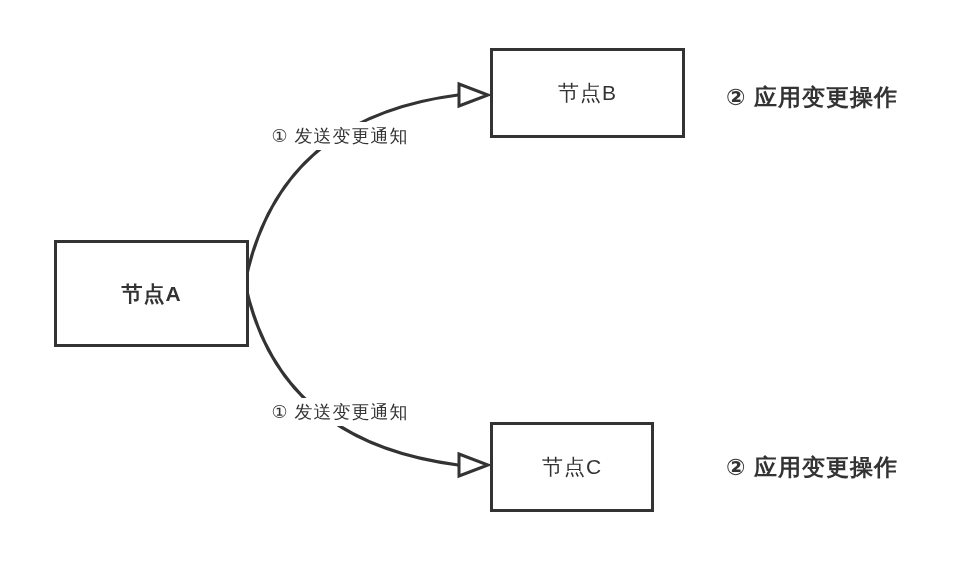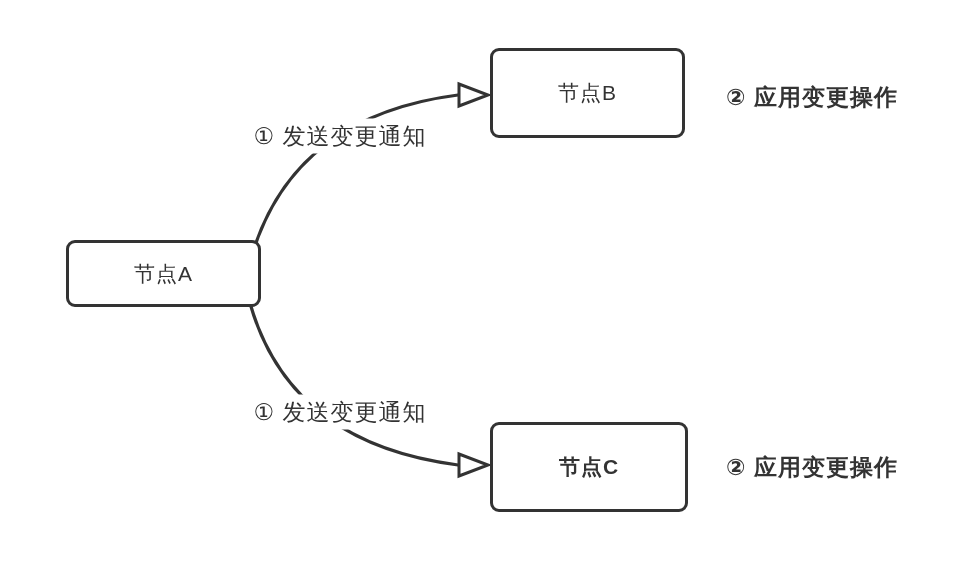--- a/index.html
+++ b/index.html
@@ -17,39 +17,39 @@
   .edges-layer {
     position: absolute;
     left: 0; top: 0;
     width: 966px; height: 562px;
     z-index: 1;
   }
   .node {
     position: absolute;
     box-sizing: border-box;
     border: 3px solid #333333;
-    border-radius: 9px;
+    border-radius: 0;
     background: #ffffff;
     display: flex;
     align-items: center;
     justify-content: center;
     font-size: 21px;
     color: #333333;
     letter-spacing: 1px;
     z-index: 2;
   }
-  .node-a { left: 66px;  top: 240px; width: 195px; height: 67px; }
+  .node-a { left: 54px;  top: 240px; width: 195px; height: 107px; font-weight: bold; }
   .node-b { left: 490px; top: 48px;  width: 195px; height: 90px; }
-  .node-c { left: 490px; top: 422px; width: 198px; height: 90px; font-weight: bold; }
+  .node-c { left: 490px; top: 422px; width: 164px; height: 90px; }
   .edge-label {
     position: absolute;
     transform: translate(-50%, -50%);
     background: #ffffff;
     padding: 2px 4px;
-    font-size: 23px;
+    font-size: 18px;
     color: #333333;
     letter-spacing: 1px;
     white-space: nowrap;
     z-index: 3;
   }
   .edge-label-top    { left: 340px; top: 136px; }
   .edge-label-bottom { left: 340px; top: 412px; }
   .annotation {
     position: absolute;
     transform: translate(-50%, -50%);

